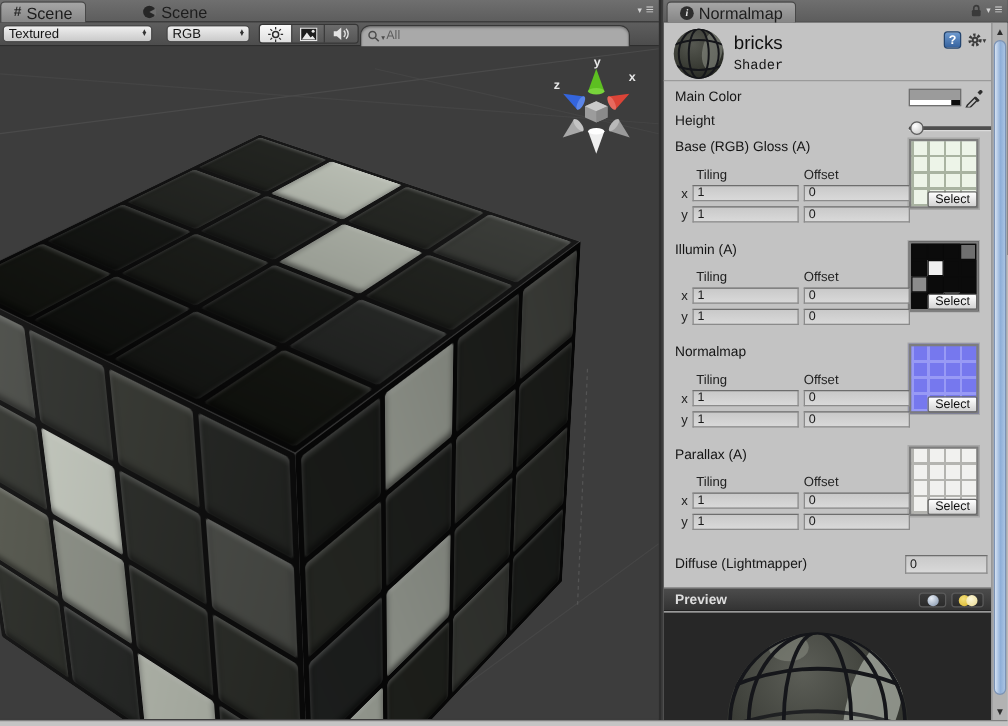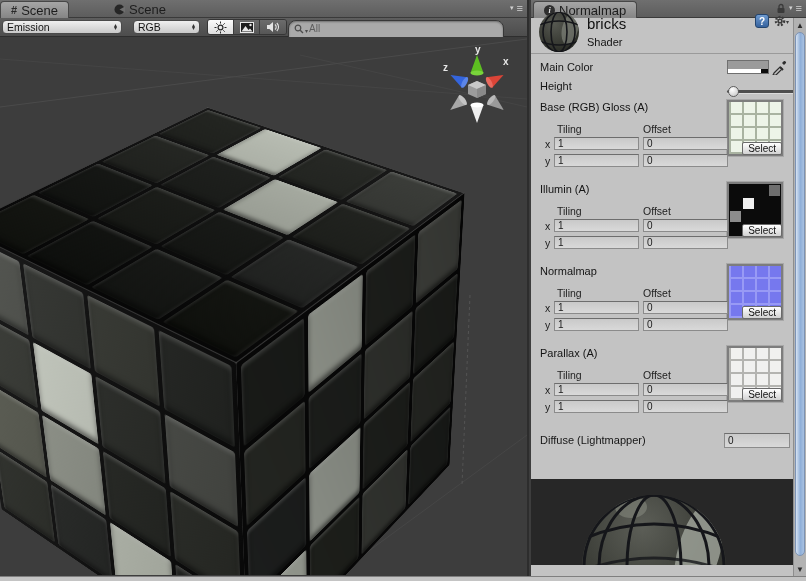--- a/index.html
+++ b/index.html
@@ -48,25 +48,25 @@
   .tile { border-radius:3px; box-shadow:inset 0 3px 5px rgba(255,255,255,.20), inset 0 -4px 7px rgba(0,0,0,.55), inset 2px 0 3px rgba(255,255,255,.06); }
 
   
   .gizmo { position:absolute; right:12px; top:6px; width:76px; height:84px; }
 
   
   .inspector { position:absolute; left:531px; top:0; width:275px; height:581px; background:#c3c3c3; }
   .inspector .tabstrip { left:0; width:275px; }
   .insp-tab-icon { width:11px; height:11px; border-radius:50%; background:#2e2e2e; color:#e8e8e8; font-size:8px; font-weight:bold; display:flex; align-items:center; justify-content:center; font-family:"Liberation Serif",serif; font-style:italic; }
 
-  .insp-body { position:absolute; left:0; top:7px; width:275px; height:401px; color:#141414; }
+  .insp-body { position:absolute; left:0; top:18px; width:275px; height:401px; color:#141414; }
 
   .mat-header { position:absolute; left:0; top:0; width:262px; height:47px; border-bottom:1px solid #9a9a9a; }
   .mat-name { position:absolute; left:56px; top:8px; font-size:15px; color:#101010; }
-  .shader-lab { position:absolute; left:56px; top:29px; font-size:11px; }
+  .shader-lab { position:absolute; left:56px; top:29px; font-size:11px;font-family:Liberation Mono, monospace; }
   .shader-dd { position:absolute; left:95px; top:26px; width:151px; height:16px; border:1px solid #787878; border-radius:4px; background:linear-gradient(#fdfdfd,#d8d8d8); display:flex; align-items:center; padding:0 6px; box-shadow:0 1px 1px rgba(255,255,255,.6); }
   .shader-dd .dd-label { flex:1; font-size:10.5px; color:#1c1c1c; }
   .help-btn { position:absolute; left:224px; top:7px; width:14px; height:14px; background:linear-gradient(#6f9bd0,#35629e); border:1px solid #24456f; border-radius:3px; color:#fff; font-size:10px; font-weight:bold; display:flex; align-items:center; justify-content:center; }
   .gear-btn { position:absolute; left:243px; top:7px; width:16px; height:14px; display:flex; align-items:center; }
 
   .row-label { position:absolute; left:9px; font-size:11px; color:#161616; }
   .color-swatch { position:absolute; left:196px; top:53px; width:42px; height:14px; border:1px solid #6f6f6f; background:#9b9b9b; }
   .color-swatch .alpha { position:absolute; left:0; bottom:0; width:100%; height:4px; background:#fff; }
   .color-swatch .alpha-dark { position:absolute; right:0; bottom:0; width:7px; height:4px; background:#0c0c0c; }
   .slider { position:absolute; left:196px; top:78px; width:68px; height:12px; }
@@ -122,21 +122,21 @@
         <span class="lbl">Scene</span>
       </div>
       <div class="strip-right">
         <span style="font-size:7px;">▾</span>
         <span style="font-size:11px;">≡</span>
       </div>
     </div>
 
     <div class="toolbar">
       <div class="dropdown" style="left:2px;width:120px;">
-        <span class="dd-label">Emission</span>
+        <span class="dd-label">Textured</span>
         <span class="updown">
             <span>▴</span>
             <span>▾</span>
           </span>
       </div>
       <div class="dropdown" style="left:133px;width:67px;">
         <span class="dd-label">RGB</span>
         <span class="updown">
             <span>▴</span>
             <span>▾</span>
@@ -443,20 +443,30 @@
         <input class="field" style="left: 23px; top: 38px; width: 85px;" value="1">
         <input class="field" style="left: 112px; top: 38px; width: 85px;" value="0">
         <span class="ax-lab" style="top:56px;">y</span>
         <input class="field" style="left: 23px; top: 55px; width: 85px;" value="1">
         <input class="field" style="left: 112px; top: 55px; width: 85px;" value="0">
       </div>
 
       <div class="row-label" style="top:427px;">Diffuse (Lightmapper)</div>
       <input class="field emission-field" value="0" style="">
 
+      <div class="preview-bar">
+        <div class="preview-title">Preview</div>
+        <div class="pv-btn pv-sphere-btn">
+            <div class="dot"></div>
+          </div>
+        <div class="pv-btn pv-toggle-btn">
+            <div class="dot1"></div>
+            <div class="dot2"></div>
+          </div>
+      </div>
       <div class="preview-area">
         <svg width="262" height="86" viewBox="0 0 262 86">
           <defs>
             <radialGradient id="pvg" cx="0.42" cy="0.22" r="0.85">
               <stop offset="0" stop-color="#5c5e57"></stop>
                 <stop offset="0.55" stop-color="#3b3d37"></stop>
                 <stop offset="1" stop-color="#262823"></stop>
             </radialGradient>
             <clipPath id="pvclip">
                 <circle cx="123" cy="88" r="72"></circle>

